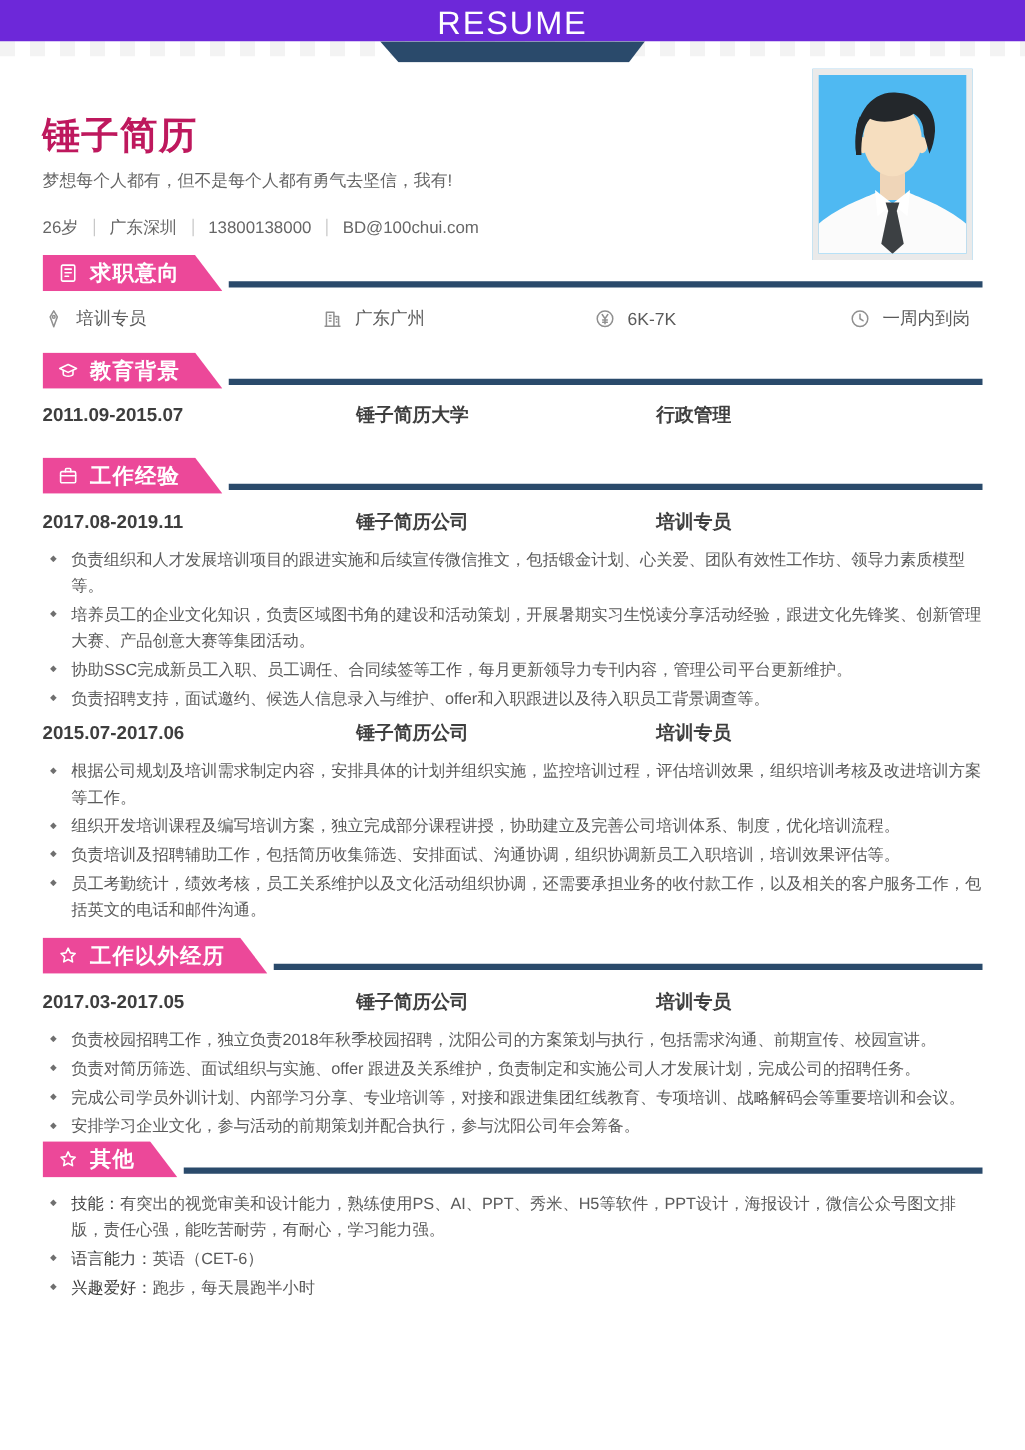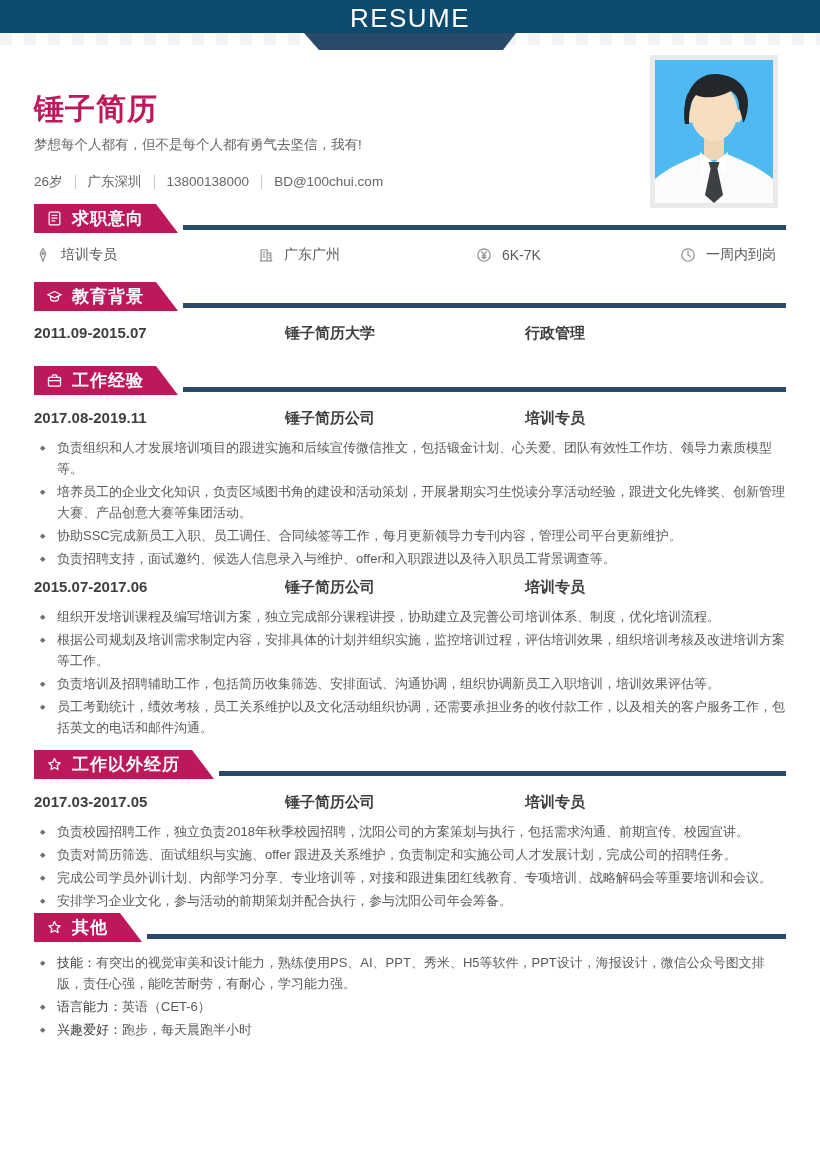--- a/index.html
+++ b/index.html
@@ -1,21 +1,21 @@
 <!DOCTYPE html>
 <html><head>
 <meta charset="utf-8">
 <style>
   html,body{margin:0;padding:0;}
   body{
     width:820px;height:1160px;background:#ffffff;position:relative;overflow:hidden;
     font-family:"Liberation Sans",sans-serif;color:#5a5a5a;
   }
   
-  .topbar{position:relative;height:33px;background:#0c4a6e;z-index:3;}
+  .topbar{position:relative;height:33px;background:#6d28d9;z-index:3;}
   .topbar .resume-label{
     position:absolute;left:0;top:0;width:100%;height:33px;line-height:36px;
     text-align:center;color:#ffffff;font-size:26px;letter-spacing:1.5px;font-weight:400;
   }
   .topbar .tab{
     position:absolute;left:50%;top:33px;transform:translateX(-50%);
     width:212px;height:17px;background:#2a4a6b;
     clip-path:polygon(0 0,100% 0,calc(100% - 13px) 100%,15px 100%);
   }
   .checker{height:12px;background:repeating-linear-gradient(90deg,#f0f0f0 0 12px,#ffffff 12px 24px);opacity:.8;}
@@ -27,21 +27,21 @@
   .infoline .sep{width:1px;height:14px;background:#c8c8c8;margin:0 12px;}
   .photo{
     position:absolute;top:55px;right:42px;width:128px;height:153px;box-sizing:border-box;
     border:5px solid #eaeaea;background:#4fb9f2;z-index:2;
   }
   .photo svg{display:block;width:100%;height:100%;}
   
   .section-header{display:flex;align-items:stretch;}
   .banner{
     display:inline-flex;align-items:center;gap:9px;height:29px;
-    background:#be185d;color:#ffffff;font-size:17px;font-weight:700;letter-spacing:1px;
+    background:#ec4899;color:#ffffff;font-size:17px;font-weight:700;letter-spacing:1px;
     padding:0 34px 0 12px;
     clip-path:polygon(0 0,calc(100% - 22px) 0,100% 100%,0 100%);
     white-space:nowrap;
   }
   .banner .icon{display:inline-flex;color:#ffffff;}
   .banner .icon svg{width:17px;height:17px;}
   .rule{flex:1;height:5px;background:#2a4a6b;align-self:flex-end;margin:0 0 3px 5px;}
   .sh-intent{margin-top:13px;}
   .sh-edu{margin-top:18px;}
   .sh-work{margin-top:24px;}
@@ -200,22 +200,22 @@
     <li>协助SSC完成新员工入职、员工调任、合同续签等工作，每月更新领导力专刊内容，管理公司平台更新维护。</li>
     <li>负责招聘支持，面试邀约、候选人信息录入与维护、offer和入职跟进以及待入职员工背景调查等。</li>
   </ul>
 
   <div class="row3 job-row tight">
     <span>2015.07-2017.06</span>
     <span>锤子简历公司</span>
     <span>培训专员</span>
   </div>
   <ul class="bullets">
+    <li>根据公司规划及培训需求制定内容，安排具体的计划并组织实施，监控培训过程，评估培训效果，组织培训考核及改进培训方案等工作。</li>
     <li>组织开发培训课程及编写培训方案，独立完成部分课程讲授，协助建立及完善公司培训体系、制度，优化培训流程。</li>
-    <li>根据公司规划及培训需求制定内容，安排具体的计划并组织实施，监控培训过程，评估培训效果，组织培训考核及改进培训方案等工作。</li>
     <li>负责培训及招聘辅助工作，包括简历收集筛选、安排面试、沟通协调，组织协调新员工入职培训，培训效果评估等。</li>
     <li>员工考勤统计，绩效考核，员工关系维护以及文化活动组织协调，还需要承担业务的收付款工作，以及相关的客户服务工作，包括英文的电话和邮件沟通。</li>
   </ul>
 
   <div class="section-header sh-extra">
     <div class="banner">
       <span class="icon">
         <svg viewBox="0 0 24 24" fill="none" stroke="currentColor" stroke-width="1.8" stroke-linejoin="round">
           <path d="M12 3.6l2.47 5.26 5.53.7-4.1 3.9 1.08 5.64L12 16.3l-4.98 2.8 1.08-5.64-4.1-3.9 5.53-.7z"></path>
         </svg>

